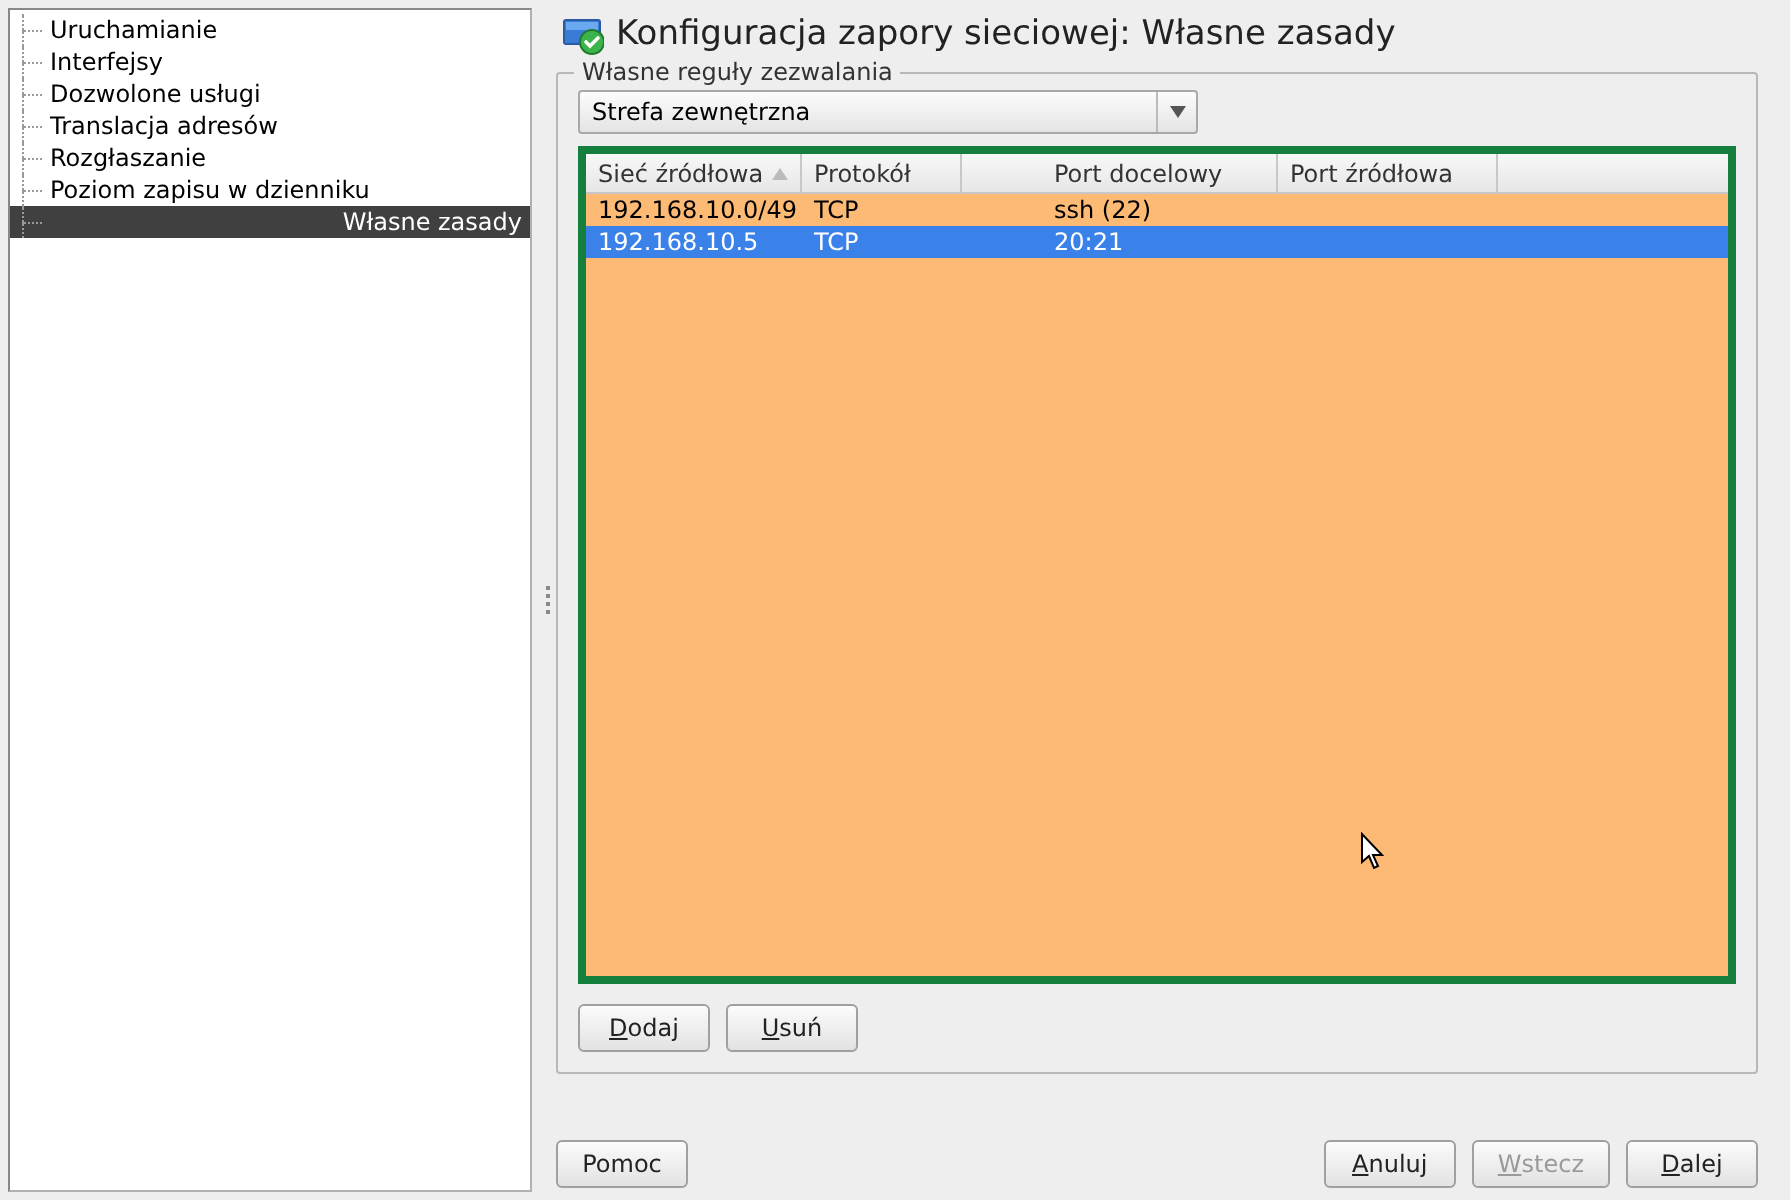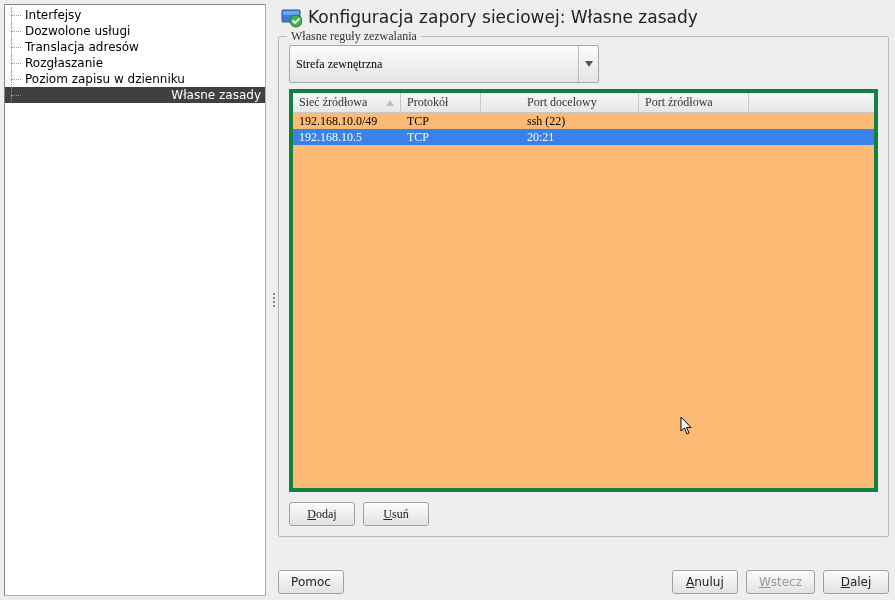--- a/index.html
+++ b/index.html
@@ -71,21 +71,21 @@
     flex-direction: column;
     gap: 2px;
   }
   .splitter .dot {
     width: 2px; height: 2px; background: #888;
   }
   .main {
     flex: 1;
     display: flex;
     flex-direction: column;
-    padding: 4px 6px 6px 0;
+    padding: 4px 16px 6px 0;
     gap: 6px;
   }
   .title-row {
     display: flex;
     align-items: center;
     gap: 6px;
     padding: 2px 0 2px 2px;
   }
   .title-row .icon {
     width: 22px; height: 22px;
@@ -99,39 +99,38 @@
   .fieldset {
     border: 1px solid #b8b8b8;
     border-radius: 2px;
     padding: 8px 10px 10px 10px;
     position: relative;
     flex: 1;
     display: flex;
     flex-direction: column;
     gap: 6px;
     margin: 0;
-    font-family: Liberation Serif, serif;
   }
   .fieldset-legend {
     position: absolute;
     top: -8px;
     left: 8px;
     background: #eeeeee;
     padding: 0 4px;
     font-size: 12px;
     color: #333;
   }
   .zone-label {
     font-size: 12px;
     color: #333;
   }
   .zone-label .mn { text-decoration: underline; }
   .combo {
     width: 310px;
-    height: 38px;
+    height: 22px;
     border: 1px solid #a8a8a8;
     background: linear-gradient(#fcfcfc, #e4e4e4);
     display: flex;
     align-items: center;
     padding: 0 4px 0 6px;
     border-radius: 2px;
     position: relative;
   }
   .combo-arrow {
     position: absolute;
@@ -227,20 +226,21 @@
     width: 14px; height: 20px;
     pointer-events: none;
   }
 </style>
 </head>
 <body>
 
 <div class="container">
   <div class="sidebar-wrap">
     <div class="tree">
+      <div class="tree-item"><span>Uruchamianie</span></div>
       <div class="tree-item"><span>Interfejsy</span></div>
       <div class="tree-item"><span>Dozwolone usługi</span></div>
       <div class="tree-item"><span>Translacja adresów</span></div>
       <div class="tree-item"><span>Rozgłaszanie</span></div>
       <div class="tree-item"><span>Poziom zapisu w dzienniku</span></div>
       <div class="tree-item selected"><span>Własne zasady</span></div>
     </div>
   </div>
 
   <div class="splitter">

